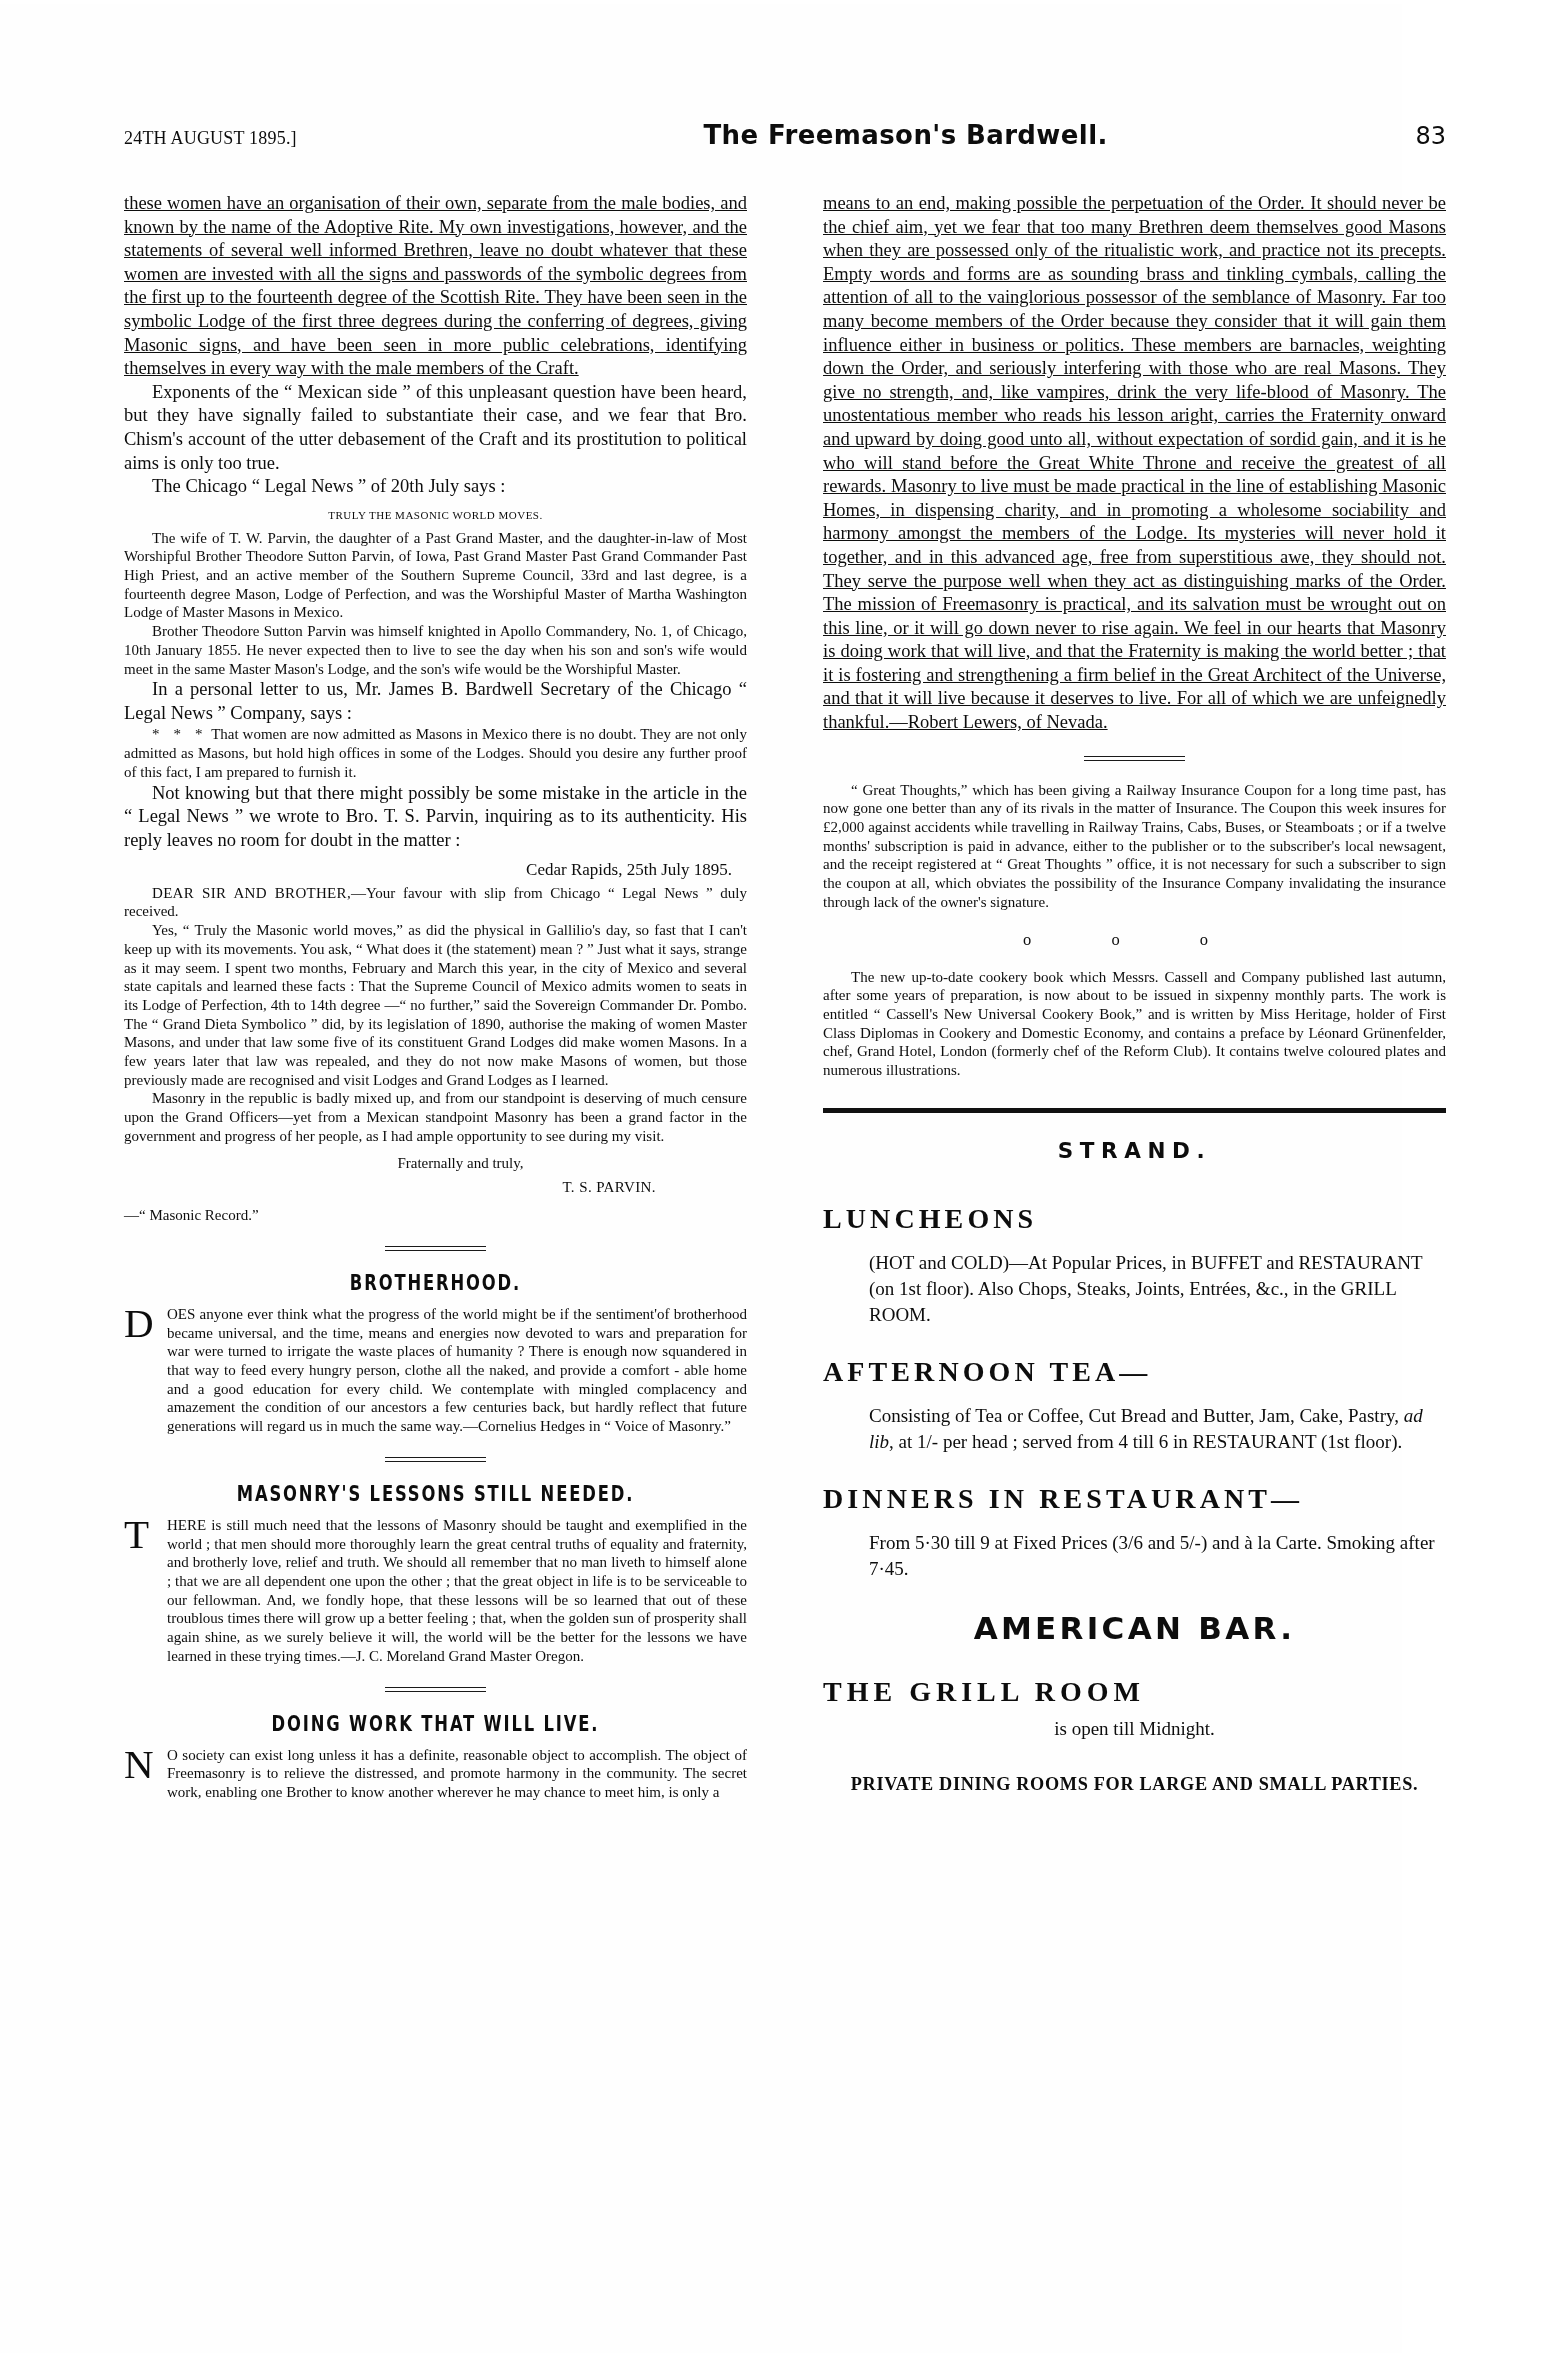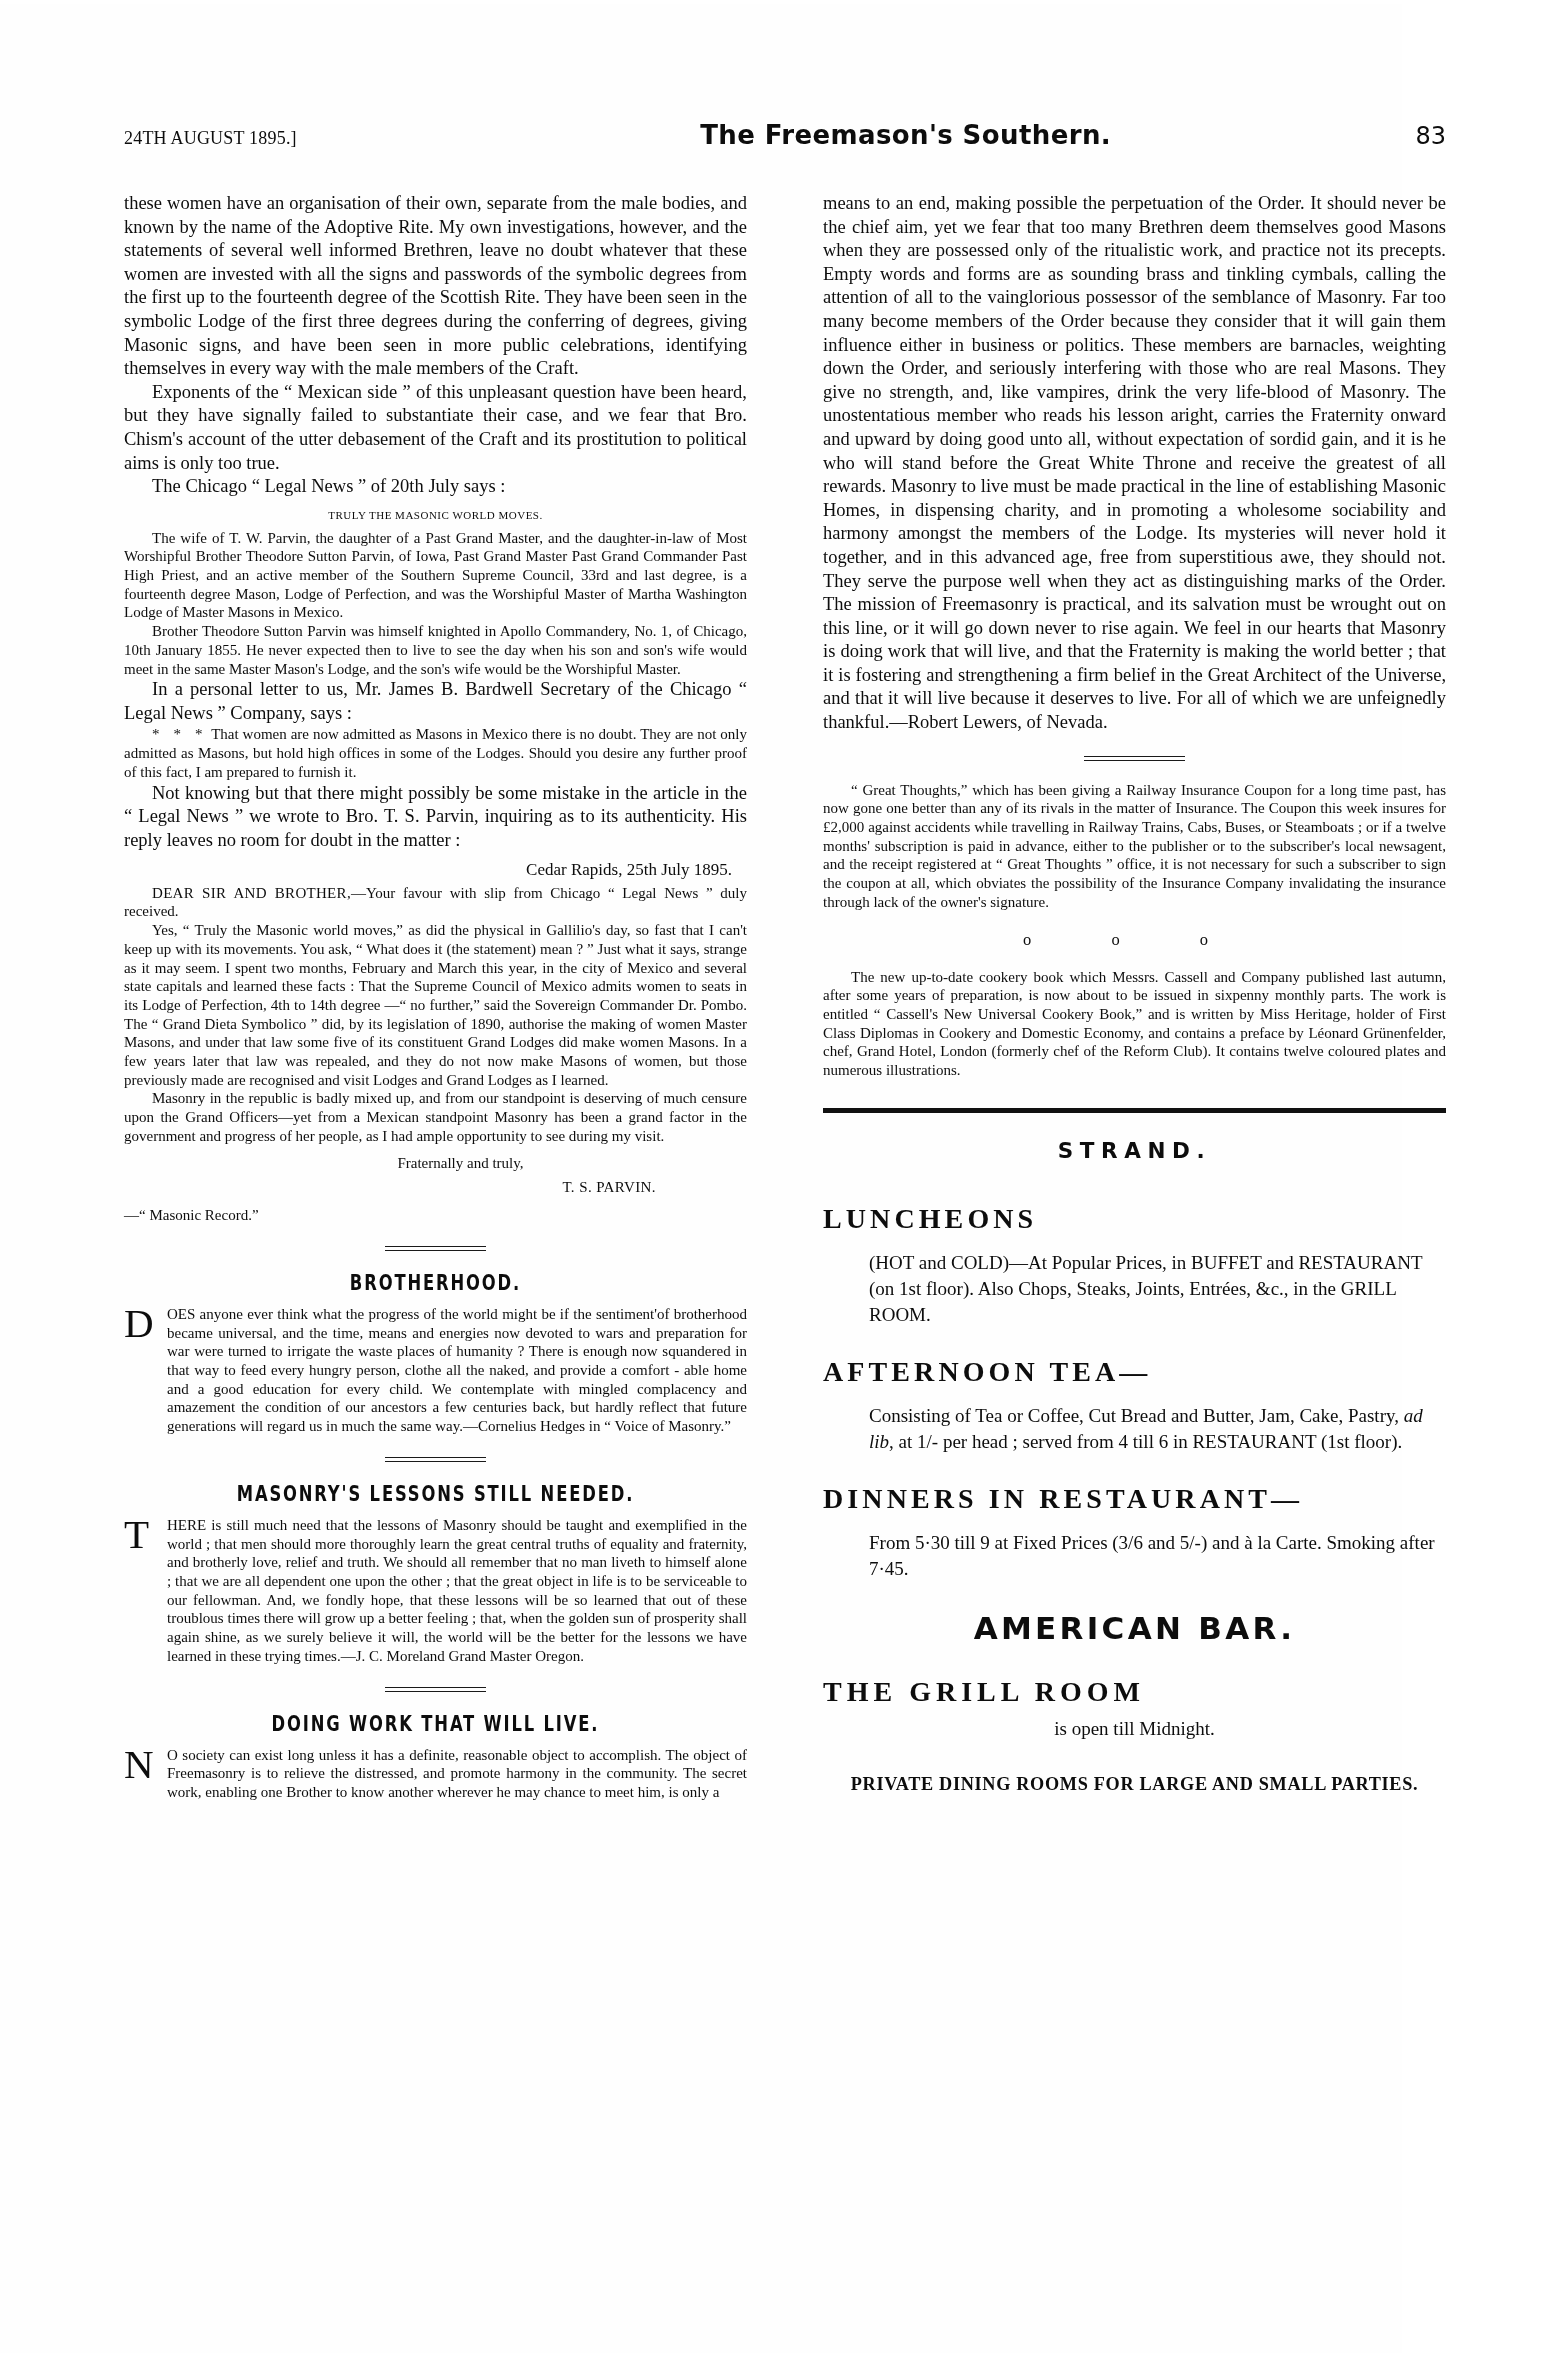--- a/index.html
+++ b/index.html
@@ -72,21 +72,21 @@
   }
 
   p {
     margin: 0;
     font-size: 16px;
     line-height: 20px;
     text-align: justify;
     text-indent: 28px;
     hyphens: none;
   }
-  p.noindent { text-indent: 0; }
+  p.noindent { text-indent: 0; text-decoration: underline; }
 
   
   .lead p {
     font-size: 18.5px;
     line-height: 23.6px;
   }
   .bodybig p {
     font-size: 18.5px;
     line-height: 23.6px;
   }
@@ -254,21 +254,21 @@
   }
   em { font-style: italic; }
 </style>
 </head>
 <body>
 
 <div class="page">
 
   <div class="runhead">
     <div class="runhead-date">24TH AUGUST 1895.]</div>
-    <div class="runhead-title">The Freemason's Southern.</div>
+    <div class="runhead-title">The Freemason's Bardwell.</div>
     <div class="runhead-folio">83</div>
   </div>
 
   <div class="cols">
 
     <div class="col">
 
       <div class="lead">
         <p class="noindent">these women have an organisation of their own, separate from the male bodies, and known by the name of the Adoptive Rite. My own investigations, however, and the statements of several well informed Brethren, leave no doubt whatever that these women are invested with all the signs and passwords of the symbolic degrees from the first up to the fourteenth degree of the Scottish Rite. They have been seen in the symbolic Lodge of the first three degrees during the conferring of degrees, giving Masonic signs, and have been seen in more public celebrations, identifying themselves in every way with the male members of the Craft.</p>
         <p>Exponents of the “ Mexican side ” of this unpleasant question have been heard, but they have signally failed to substantiate their case, and we fear that Bro. Chism's account of the utter debasement of the Craft and its prostitution to political aims is only too true.</p>

